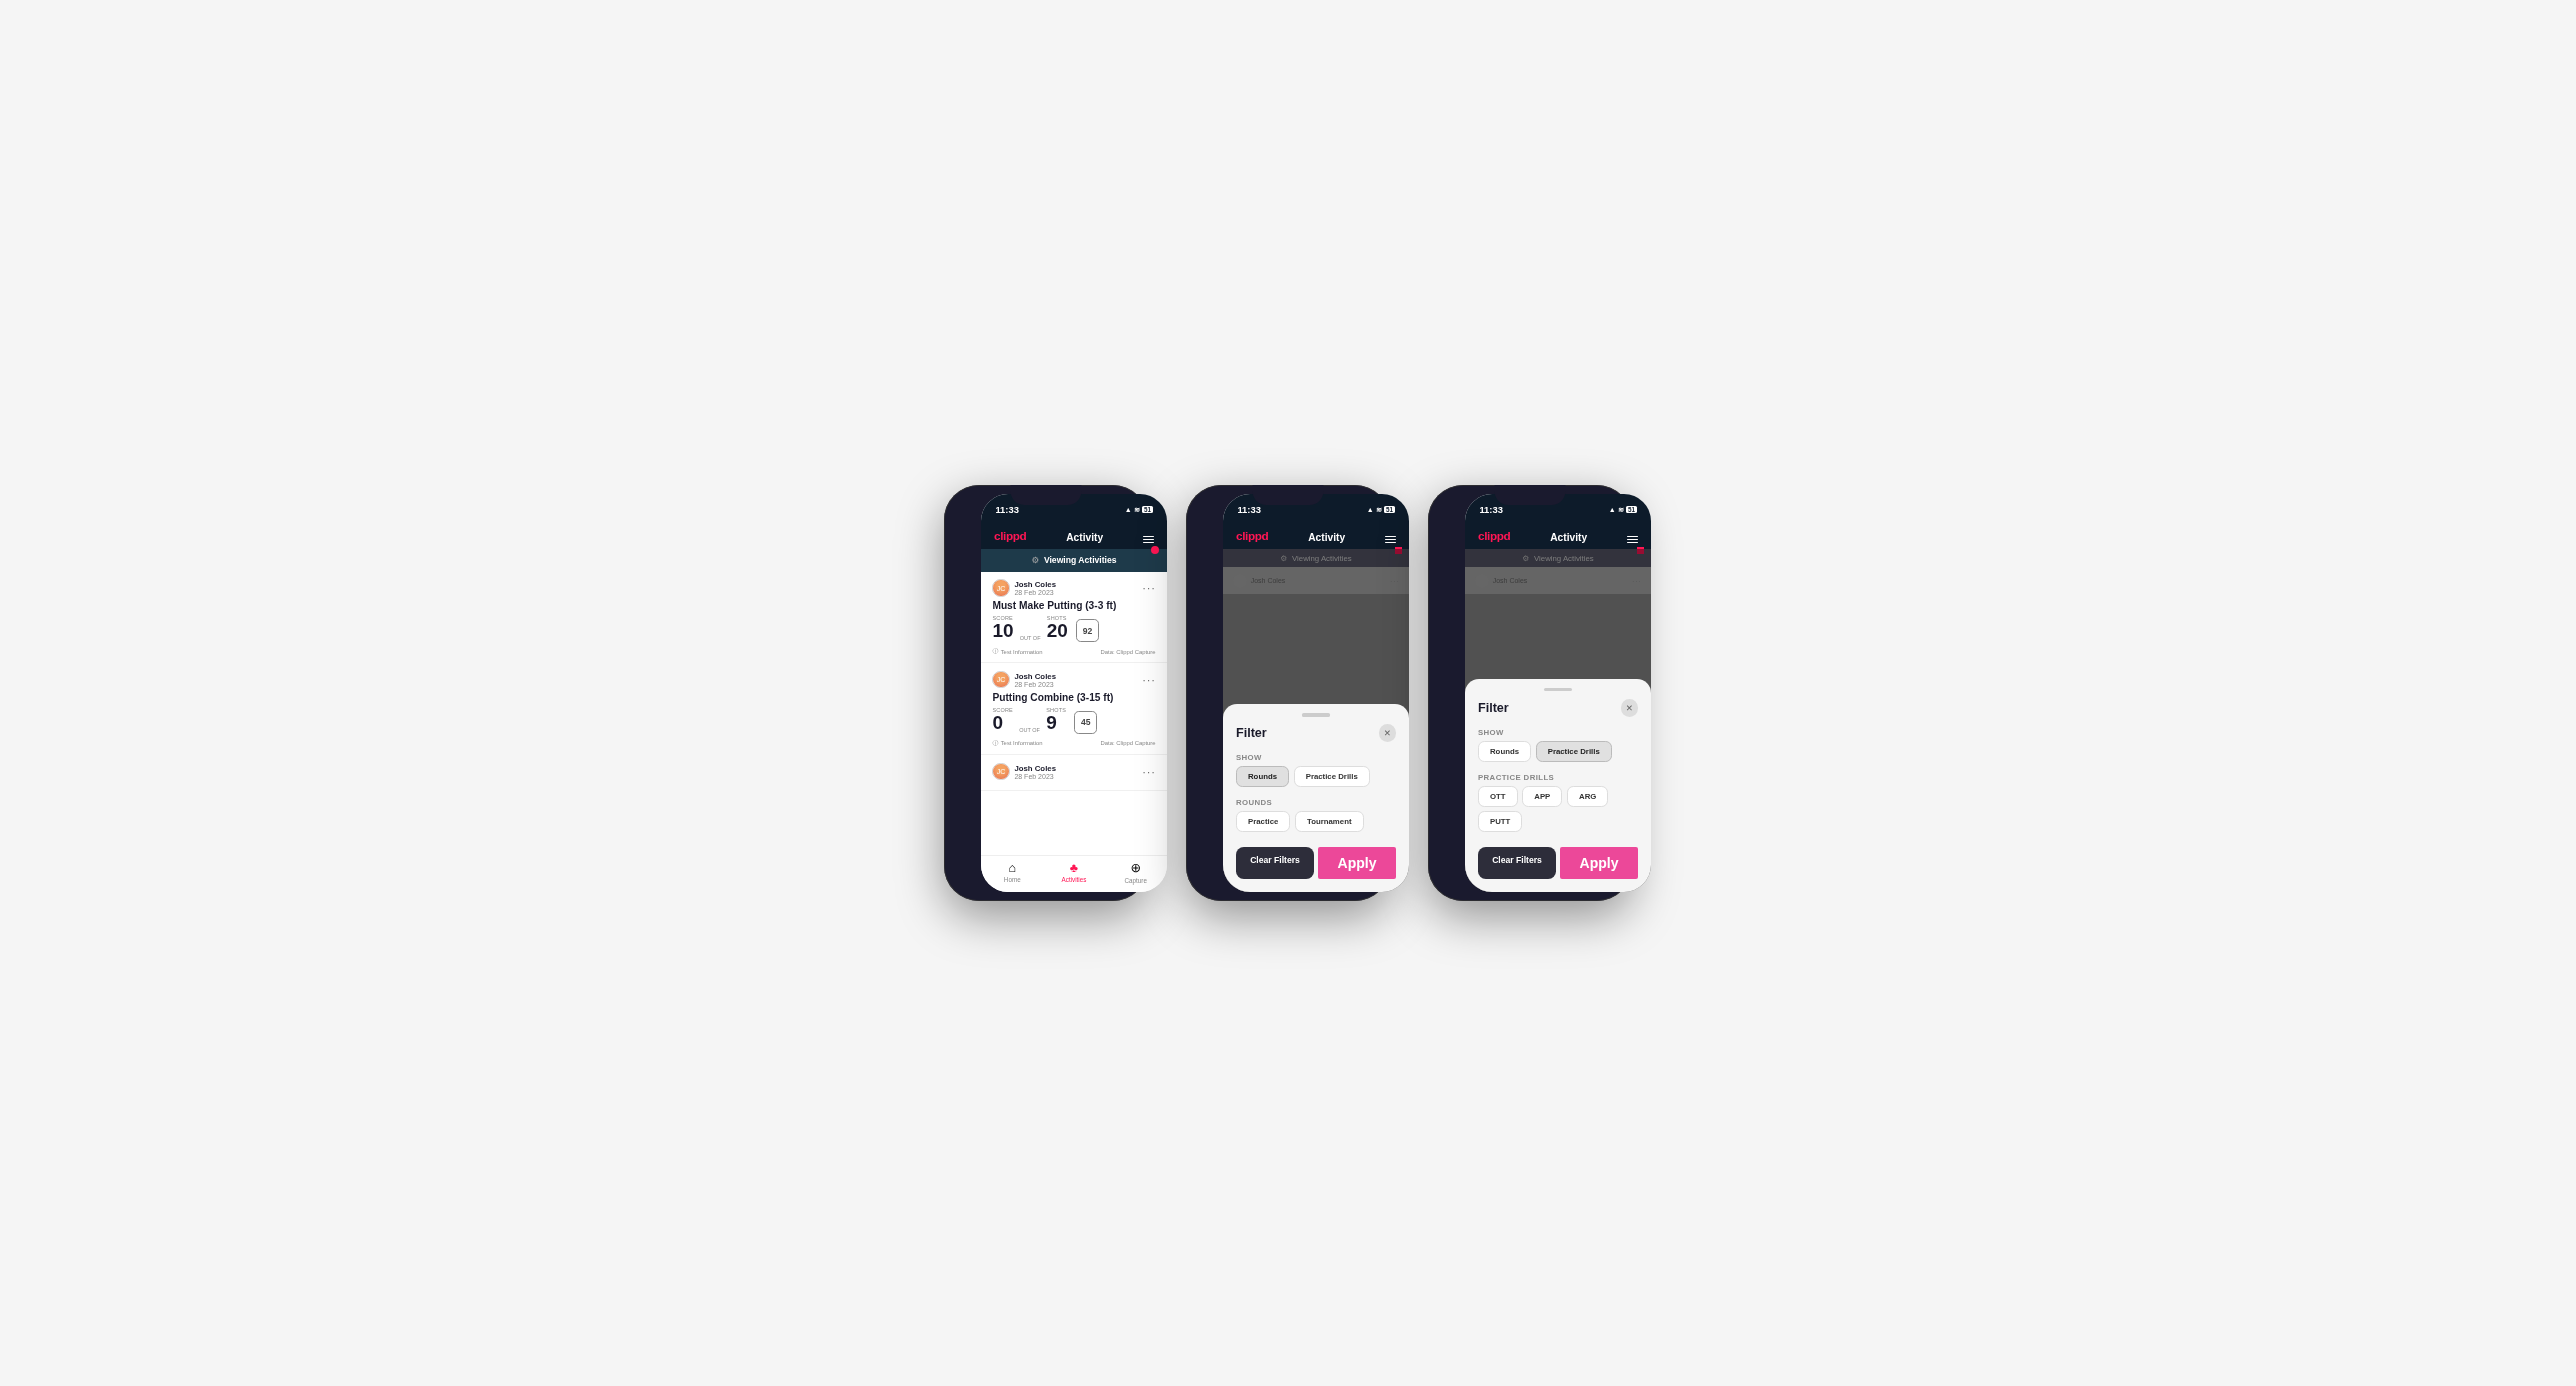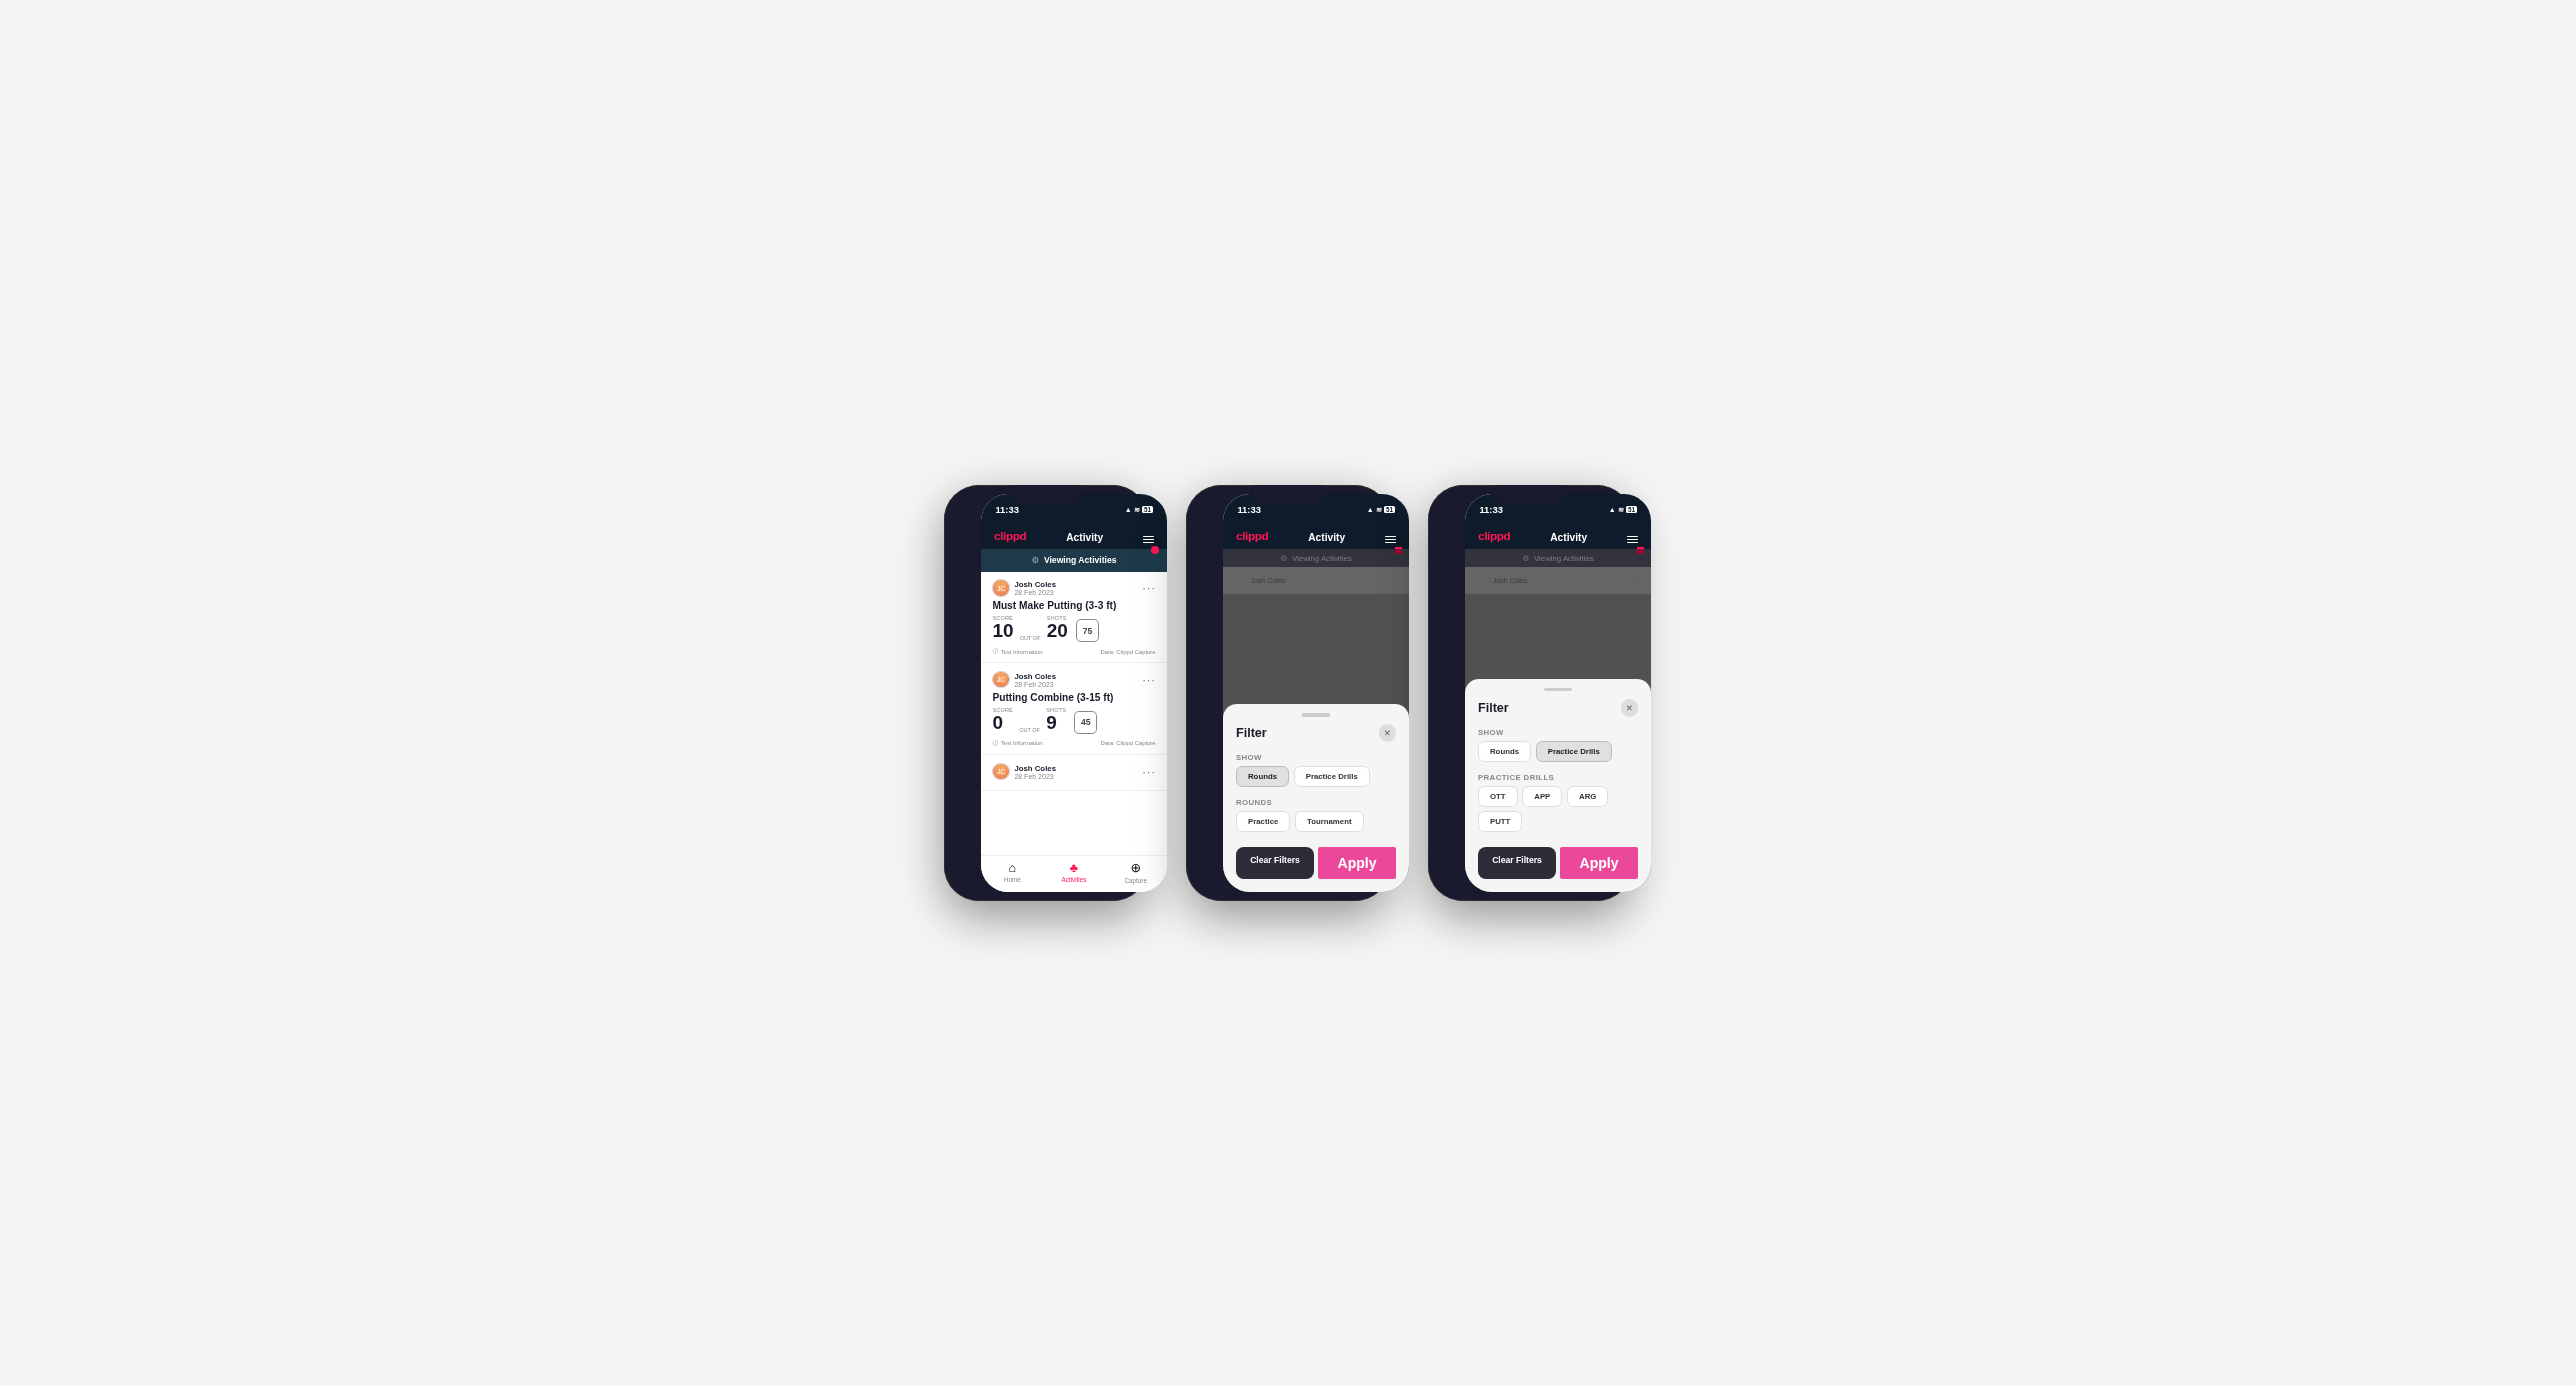--- a/index.html
+++ b/index.html
@@ -427,21 +427,21 @@
             <div class="stat-group">
               <span class="stat-label">Score</span>
               <span class="stat-value">10</span>
             </div>
             <span class="stat-outof">OUT OF</span>
             <div class="stat-group">
               <span class="stat-label">Shots</span>
               <span class="stat-value">20</span>
             </div>
             <div class="shot-quality-badge">
-              <span>75</span>
+              <span>92</span>
             </div>
           </div>
           <div class="card-footer">
             <div class="test-info">
               <span>ⓘ</span>
               <span>Test Information</span>
             </div>
             <span class="data-source">Data: Clippd Capture</span>
           </div>
         </div>

